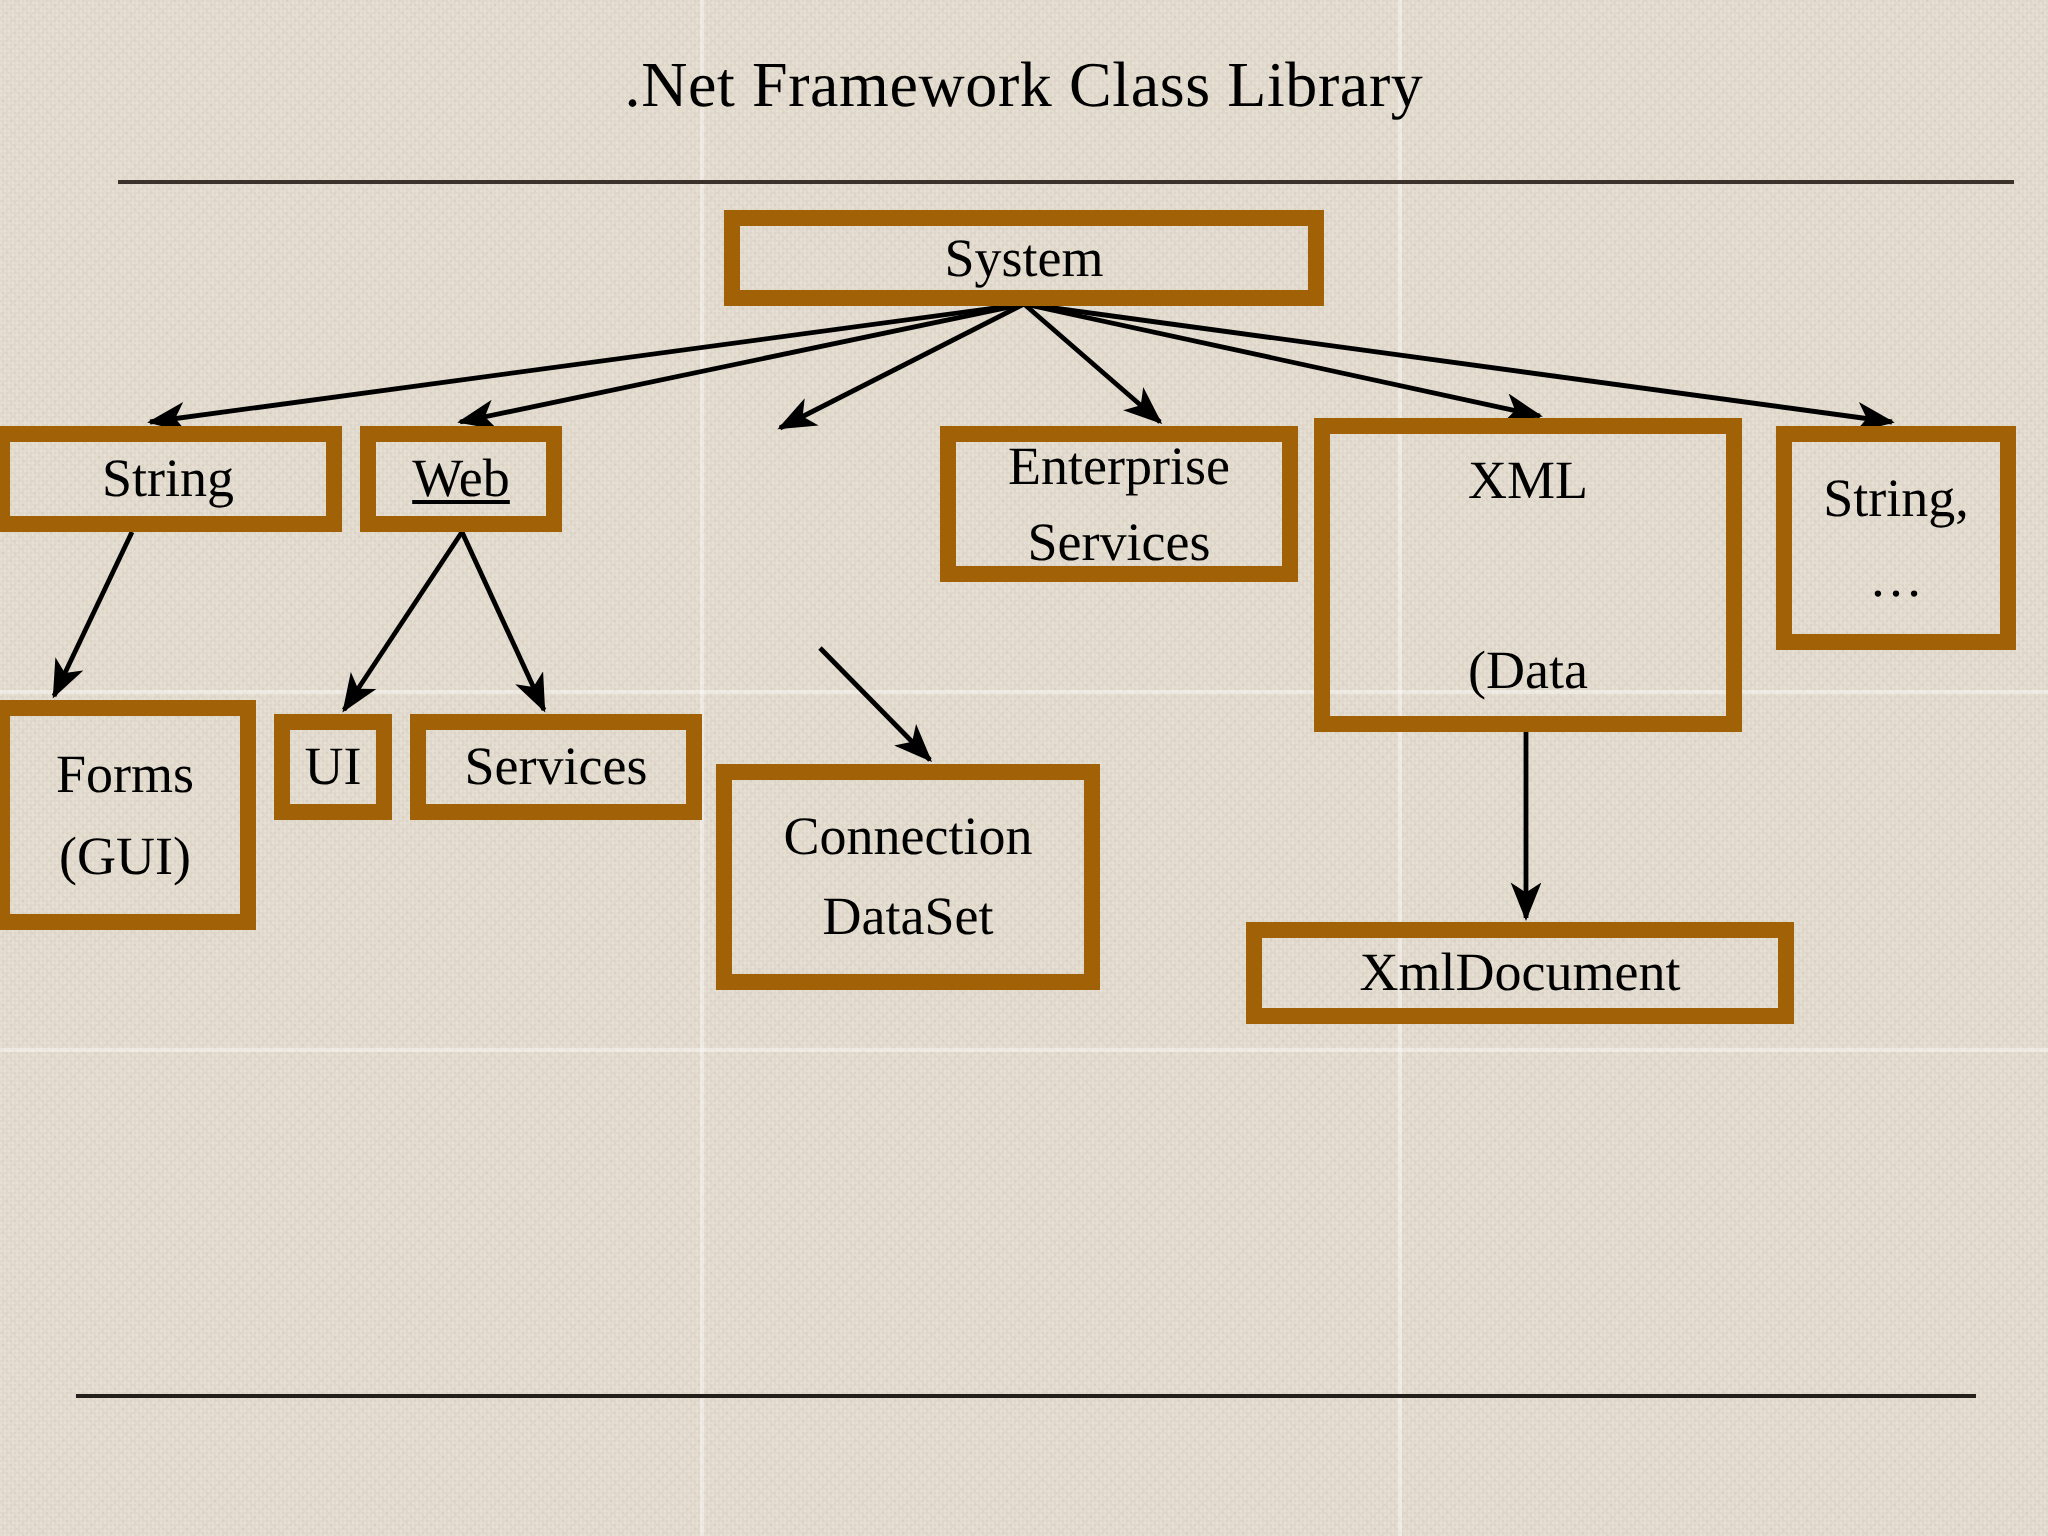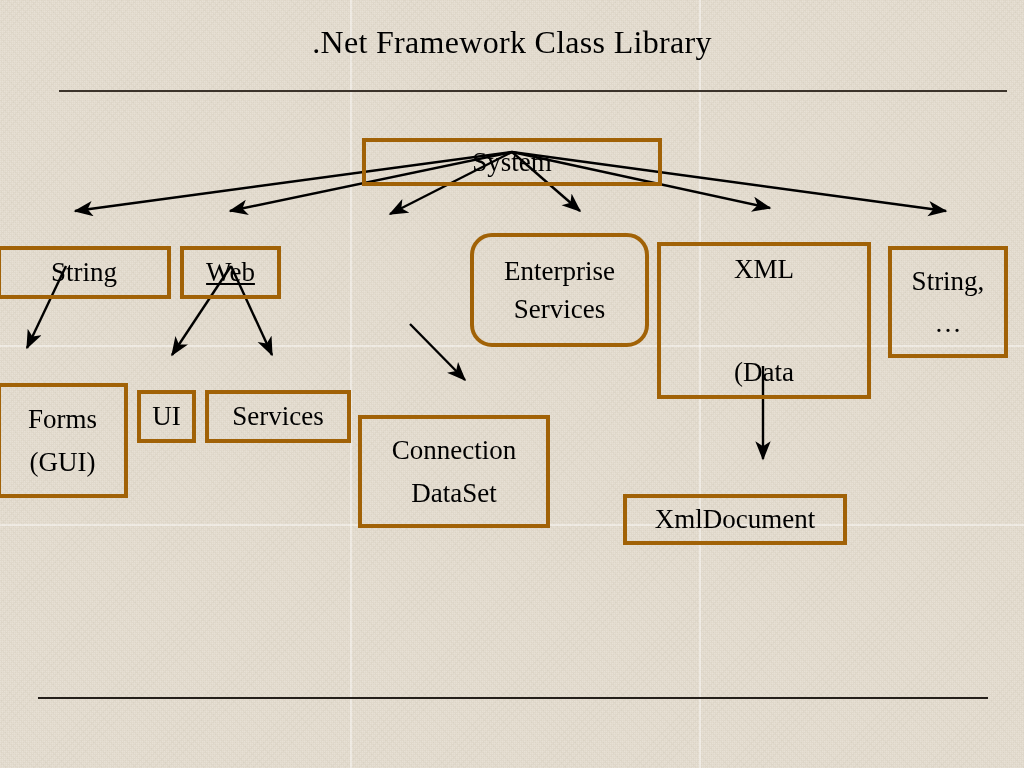--- a/index.html
+++ b/index.html
@@ -72,32 +72,31 @@
     position: absolute;
     left: 38px;
     top: 697px;
     width: 950px;
     height: 0;
     border-top: 2px solid #241f1a;
   }
   .node {
     position: absolute;
     box-sizing: border-box;
-    border: 4px solid #a16207;
+    border: 8px solid #a16207;
     background: transparent;
     color: #000000;
     text-align: center;
     display: flex;
     flex-direction: column;
     align-items: center;
     justify-content: center;
     line-height: 1.42;
     font-size: 27px;
     white-space: nowrap;
-    margin-top: 33px;
   }
   .node .ln { display: block; }
   .node.two-line { justify-content: space-evenly; }
   svg#edges {
     position: absolute;
     left: 0;
     top: 0;
     width: 1024px;
     height: 768px;
     pointer-events: none;
@@ -145,21 +144,21 @@
 
   <div class="node" style="left:-3px; top:213px; width:174px; height:53px;">
     <span class="ln">String</span>
   </div>
 
   <div class="node" style="left:180px; top:213px; width:101px; height:53px;text-decoration:underline;">
     <span class="ln">Web</span>
   </div>
 
 
-  <div class="node" style="left:470px; top:200px; width:179px; height:114px;border-radius:22px;">
+  <div class="node" style="left:470px; top:213px; width:179px; height:78px;">
     <span class="ln">Enterprise</span>
     <span class="ln">Services</span>
   </div>
 
   <div class="node" style="left:657px; top:209px; width:214px; height:157px; justify-content:space-between; padding:4px 0;">
     <span class="ln">XML</span>
     <span class="ln">(Data</span>
   </div>
 
   <div class="node two-line" style="left:888px; top:213px; width:120px; height:112px; padding:8px 0;">
@@ -178,19 +177,19 @@
 
   <div class="node" style="left:205px; top:357px; width:146px; height:53px;">
     <span class="ln">Services</span>
   </div>
 
   <div class="node two-line" style="left:358px; top:382px; width:192px; height:113px; padding:8px 16px;">
     <span class="ln">Connection</span>
     <span class="ln">DataSet</span>
   </div>
 
-  <div class="node" style="left:623px; top:461px; width:224px; height:51px;">
+  <div class="node" style="left:623px; top:461px; width:274px; height:51px;">
     <span class="ln">XmlDocument</span>
   </div>
 
   <div id="bottom-rule"></div>
 
 </div>
 
 </body></html>

